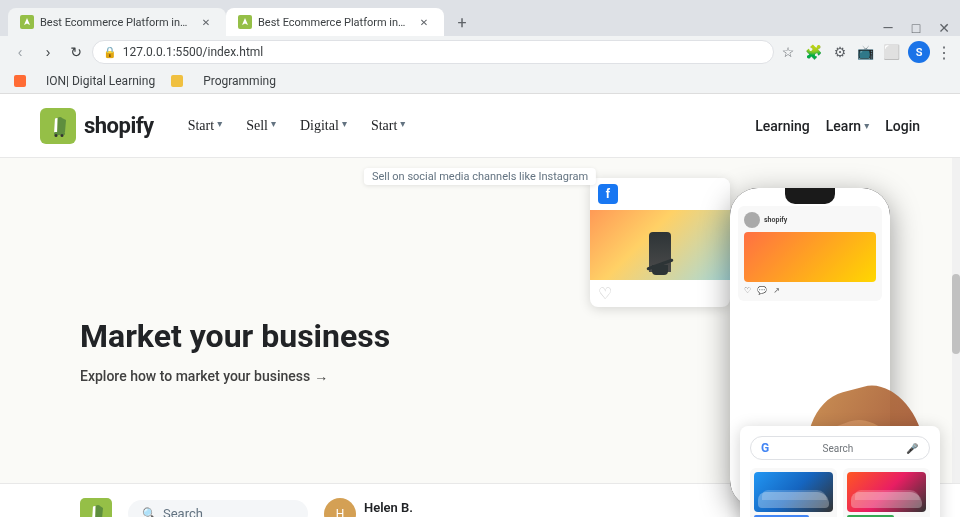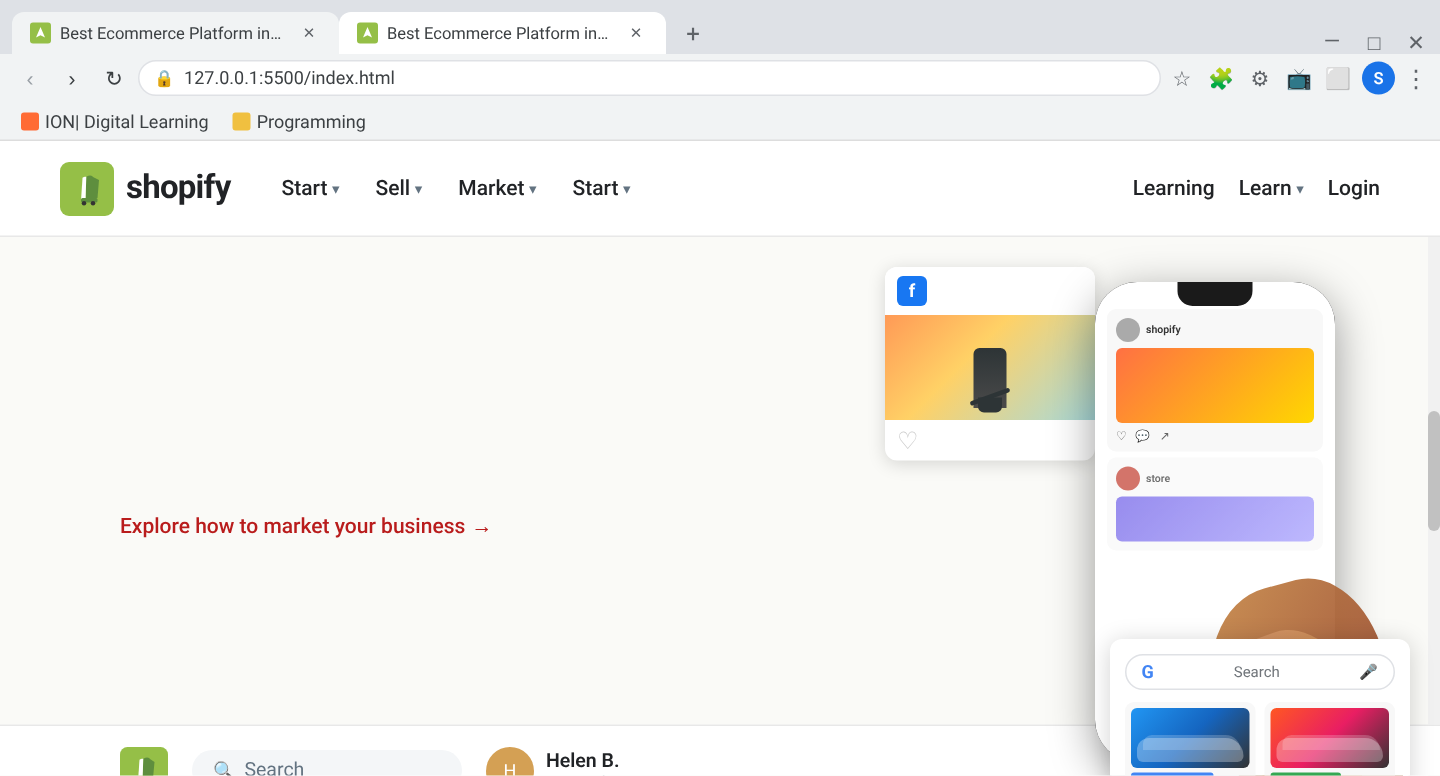--- a/index.html
+++ b/index.html
@@ -25,49 +25,49 @@
     .address-bar { flex: 1; height: 24px; background: #fff; border-radius: 12px; display: flex; align-items: center; padding: 0 10px; gap: 6px; border: 1px solid #dfe1e5; font-size: 12px; color: #3c4043; }
     .address-lock { color: #5f6368; font-size: 11px; }
     .address-text { font-size: 12px; color: #3c4043; }
     .toolbar-icons { display: flex; align-items: center; gap: 6px; }
     .toolbar-icon { width: 20px; height: 20px; display: flex; align-items: center; justify-content: center; color: #5f6368; font-size: 14px; cursor: pointer; }
     .profile-circle { width: 22px; height: 22px; border-radius: 50%; background: #1a73e8; display: flex; align-items: center; justify-content: center; color: #fff; font-size: 11px; font-weight: 600; }
     .menu-dots { color: #5f6368; font-size: 16px; cursor: pointer; }
 
     
     .bookmarks-bar { display: flex; align-items: center; padding: 2px 8px; height: 26px; background: #f1f3f4; border-bottom: 1px solid #ddd; gap: 4px; font-size: 12px; }
-    .bookmark-item { display: flex; align-items: center; gap: 4px; padding: 2px 6px; border-radius: 4px; color: #3c4043; cursor: pointer; white-space: nowrap; }
+    .bookmark-item { display: flex; align-items: center; gap: 20px; padding: 2px 6px; border-radius: 4px; color: #3c4043; cursor: pointer; white-space: nowrap; }
     .bookmark-favicon { width: 12px; height: 12px; border-radius: 2px; flex-shrink: 0; }
     .bookmark-favicon.ion { background: #ff6b35; }
     .bookmark-favicon.prog { background: #f0c040; }
 
     
     .page { height: calc(517px - 68px); overflow: hidden; position: relative; }
 
     
     .shopify-nav { display: flex; align-items: center; padding: 0 40px; height: 64px; background: #fff; border-bottom: 1px solid #e8e8e8; position: relative; z-index: 10; }
     .shopify-logo { display: flex; align-items: center; gap: 8px; margin-right: 24px; }
     .shopify-logo-icon { width: 36px; height: 36px; }
     .shopify-logo-text { font-size: 22px; font-weight: 700; color: #212326; letter-spacing: -0.5px; }
     .nav-links { display: flex; align-items: center; gap: 4px; }
-    .nav-link { display: flex; align-items: center; gap: 3px; padding: 6px 10px; font-size: 14px; color: #212326; cursor: pointer; border-radius: 4px; font-weight: 500; }
+    .nav-link { display: flex; align-items: flex-start; gap: 3px; padding: 6px 10px; font-size: 14px; color: #212326; cursor: pointer; border-radius: 4px; font-weight: 500; font-family: Liberation Serif, serif; }
     .nav-chevron { font-size: 10px; color: #637381; }
     .nav-right { margin-left: auto; display: flex; align-items: center; gap: 16px; }
     .nav-right-link { font-size: 14px; color: #212326; cursor: pointer; font-weight: 500; }
     .nav-login { font-size: 14px; color: #212326; cursor: pointer; font-weight: 500; }
     .try-free-btn { background: #008060; color: #fff; border: none; border-radius: 6px; padding: 8px 18px; font-size: 14px; font-weight: 600; cursor: pointer; white-space: nowrap; }
 
     
     .page-body { display: flex; height: calc(449px - 64px); background: #fafaf7; position: relative; overflow: hidden; }
 
     
     .left-content { flex: 0 0 480px; padding: 40px 40px 40px 80px; display: flex; flex-direction: column; justify-content: center; }
     .main-heading { font-size: 32px; font-weight: 700; color: #212326; margin-bottom: 12px; line-height: 1.2; }
     .main-desc { font-size: 14px; color: #637381; line-height: 1.6; margin-bottom: 20px; max-width: 340px; }
-    .explore-link { display: flex; align-items: center; gap: 4px; color: #b91c1c; font-size: 14px; font-weight: 500; cursor: pointer; text-decoration: none; }
+    .explore-link { display: flex; align-items: center; gap: 4px; color: #404040; font-size: 14px; font-weight: 500; cursor: pointer; text-decoration: none; }
     .arrow { font-size: 14px; }
 
     
     .right-visual { flex: 1; position: relative; display: flex; align-items: center; justify-content: center; overflow: hidden; }
 
     
     .social-card { position: absolute; top: 20px; right: 230px; width: 140px; background: #fff; border-radius: 8px; box-shadow: 0 2px 12px rgba(0,0,0,0.15); overflow: hidden; z-index: 3; }
     .social-card-header { display: flex; align-items: center; gap: 6px; padding: 6px 8px; background: #fff; }
     .fb-icon { width: 20px; height: 20px; background: #1877f2; border-radius: 4px; display: flex; align-items: center; justify-content: center; color: #fff; font-size: 12px; font-weight: 700; }
     .social-card-image { width: 100%; height: 70px; background: linear-gradient(135deg, #ff9a56 0%, #ffcc44 40%, #87ceeb 100%); position: relative; overflow: hidden; }
@@ -205,42 +205,44 @@
     <div class="nav-links">
       <div class="nav-link">
         <span>Start</span>
         <span class="nav-chevron">▾</span>
       </div>
       <div class="nav-link">
         <span>Sell</span>
         <span class="nav-chevron">▾</span>
       </div>
       <div class="nav-link">
-        <span>Market</span>
+        <span>Digital</span>
         <span class="nav-chevron">▾</span>
       </div>
       <div class="nav-link">
         <span>Start</span>
         <span class="nav-chevron">▾</span>
       </div>
     </div>
     <div class="nav-right">
       <span class="nav-right-link">Learning</span>
       <span class="nav-right-link" style="display:flex;align-items:center;gap:3px;">
         <span>Learn</span>
         <span class="nav-chevron">▾</span>
       </span>
       <span class="nav-login">Login</span>
     </div>
   </div>
 
   <div class="page-body">
 
+    <div class="sell-social-label">Sell on social media channels like Instagram</div>
 
     <div class="left-content">
+      <h1 class="main-heading">Market your business</h1>
       <a class="explore-link">
         <span>Explore how to market your business</span>
         <span class="arrow">→</span>
       </a>
     </div>
 
     <div class="right-visual">
 
       <div class="social-card">
         <div class="social-card-header">
@@ -268,27 +270,20 @@
                   <div class="phone-avatar"></div>
                   <span class="phone-username">shopify</span>
                 </div>
                 <div class="phone-post-img" style="background:linear-gradient(135deg,#ff7043 0%,#ffd700 100%);"></div>
                 <div class="phone-post-actions">
                   <span class="phone-action-icon">♡</span>
                   <span class="phone-action-icon">💬</span>
                   <span class="phone-action-icon">↗</span>
                 </div>
               </div>
-              <div class="phone-post" style="opacity:0.7;">
-                <div class="phone-post-header">
-                  <div class="phone-avatar" style="background:#c0392b;"></div>
-                  <span class="phone-username">store</span>
-                </div>
-                <div style="height:30px;background:linear-gradient(135deg,#6c5ce7 0%,#a29bfe 100%);border-radius:4px;"></div>
-              </div>
             </div>
           </div>
         </div>
 
         <div style="position:absolute;bottom:-30px;right:-30px;width:120px;height:170px;background:linear-gradient(135deg,#c68642 0%,#a0522d 60%,#8b4513 100%);border-radius:50% 40% 40% 60%;z-index:6;transform:rotate(-15deg);opacity:0.9;"></div>
         <div style="position:absolute;bottom:-10px;right:-10px;width:80px;height:120px;background:linear-gradient(135deg,#d4956a 0%,#c68642 100%);border-radius:30% 50% 50% 20%;z-index:7;transform:rotate(-20deg);"></div>
       </div>
 
       <div class="google-card">
         <div class="google-search-bar">

